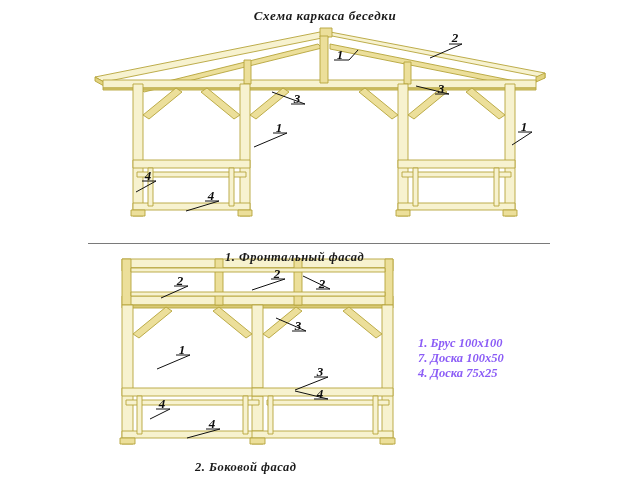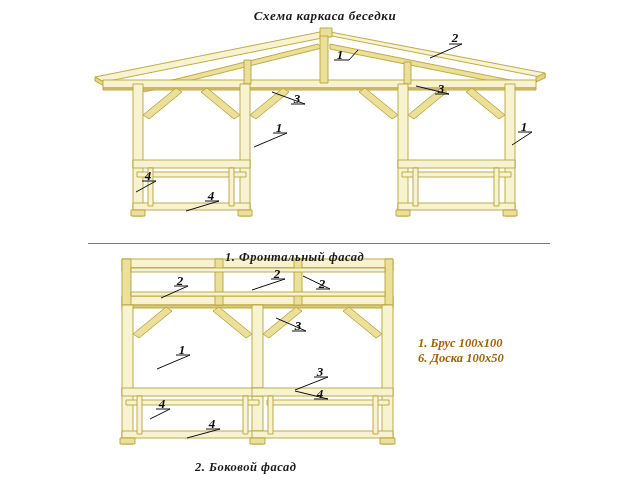--- a/index.html
+++ b/index.html
@@ -56,21 +56,21 @@
   #caption-side  { left: 195px; top: 436px; }
   .legend {
     position: absolute;
     left: 418px;
     top: 336px;
     font-family: "Liberation Serif", serif;
     font-style: italic;
     font-weight: bold;
     font-size: 12.5px;
     line-height: 15px;
-    color: #a16207;
+    color: #8b5cf6;
     white-space: nowrap;
   }
   .legend-row { display: block; }
   .callout-num {
     position: absolute;
     font-family: "Liberation Serif", serif;
     font-style: italic;
     font-weight: bold;
     font-size: 13px;
     color: #0d0d0d;
@@ -188,21 +188,22 @@
   </svg>
 
   <div class="divider"></div>
 
   <div class="figure-caption" id="caption-front">1. Фронтальный фасад</div>
 
   <div class="figure-caption" id="caption-side">2. Боковой фасад</div>
 
   <div class="legend" id="legend">
       <span class="legend-row">1. Брус 100x100</span>
-      <span class="legend-row">6. Доска 100x50</span>
+      <span class="legend-row">7. Доска 100x50</span>
+      <span class="legend-row">4. Доска 75x25</span>
     </div>
 
   <div id="callout-layer">
       <div class="callout-num" style="left: 340px; top: 55px;">1</div>
       <div class="callout-num" style="left: 455px; top: 38px;">2</div>
       <div class="callout-num" style="left: 297px; top: 99px;">3</div>
       <div class="callout-num" style="left: 441px; top: 89px;">3</div>
       <div class="callout-num" style="left: 279px; top: 128px;">1</div>
       <div class="callout-num" style="left: 524px; top: 127px;">1</div>
       <div class="callout-num" style="left: 148px; top: 176px;">4</div>

